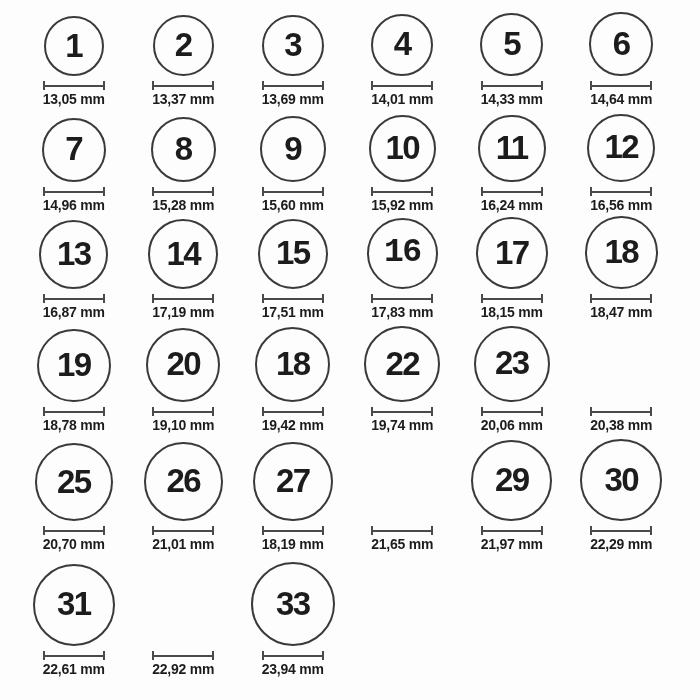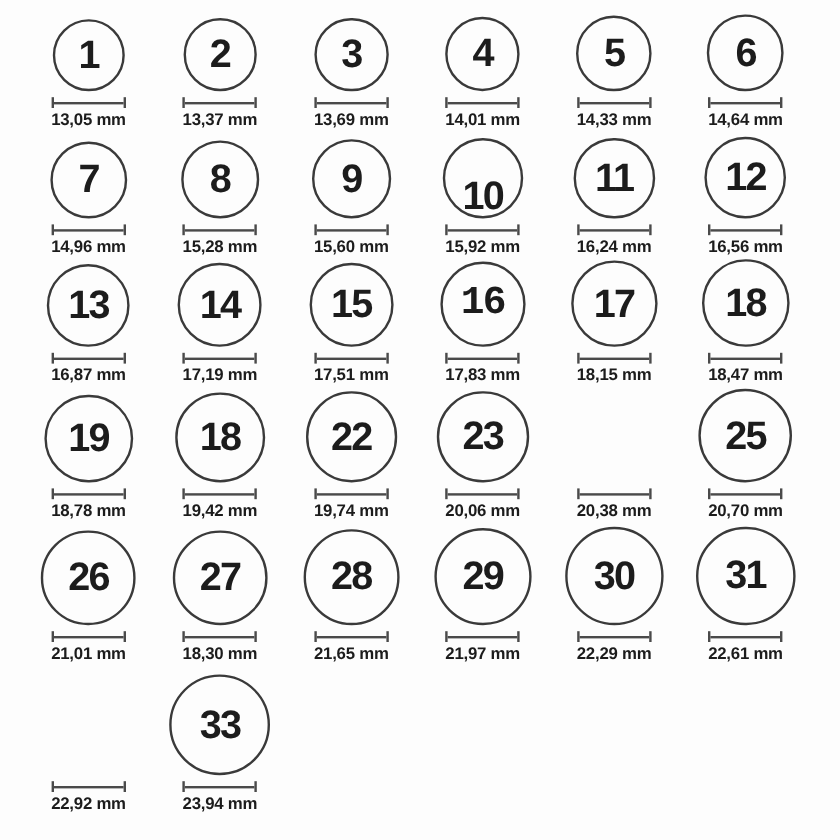--- a/index.html
+++ b/index.html
@@ -152,21 +152,21 @@
     <div class="cell">
     <div class="circle" style="width: 66px; height: 66px;">
       <span class="num">9</span>
     </div>
     <div class="ruler">
       <span class="ruler-line"></span>
     </div>
     <div class="label">15,60 mm</div>
   </div>
     <div class="cell">
-    <div class="circle" style="width: 66.75px; height: 66.75px; align-items: flex-end;">
+    <div class="circle" style="width: 66.75px; height: 66.75px;">
       <span class="num">10</span>
     </div>
     <div class="ruler">
       <span class="ruler-line"></span>
     </div>
     <div class="label">15,92 mm</div>
   </div>
     <div class="cell">
     <div class="circle" style="width: 67.5px; height: 67.5px;">
       <span class="num">11</span>
@@ -242,20 +242,29 @@
     <div class="cell">
     <div class="circle" style="width: 73.5px; height: 73.5px;">
       <span class="num">19</span>
     </div>
     <div class="ruler">
       <span class="ruler-line"></span>
     </div>
     <div class="label">18,78 mm</div>
   </div>
     <div class="cell">
+    <div class="circle" style="width: 74.25px; height: 74.25px;">
+      <span class="num">20</span>
+    </div>
+    <div class="ruler">
+      <span class="ruler-line"></span>
+    </div>
+    <div class="label">19,10 mm</div>
+  </div>
+    <div class="cell">
     <div class="circle" style="width: 75px; height: 75px;">
       <span class="num">18</span>
     </div>
     <div class="ruler">
       <span class="ruler-line"></span>
     </div>
     <div class="label">19,42 mm</div>
   </div>
     <div class="cell">
     <div class="circle" style="width: 75.75px; height: 75.75px;">
@@ -299,26 +308,23 @@
     </div>
     <div class="label">21,01 mm</div>
   </div>
     <div class="cell">
     <div class="circle" style="width: 79.5px; height: 79.5px;">
       <span class="num">27</span>
     </div>
     <div class="ruler">
       <span class="ruler-line"></span>
     </div>
-    <div class="label">18,30 mm</div>
-  </div>
-    <div class="cell">
-    <div class="circle" style="width: 80.25px; height: 80.25px;">
-      <span class="num">28</span>
-    </div>
+    <div class="label">18,19 mm</div>
+  </div>
+    <div class="cell">
     <div class="ruler">
       <span class="ruler-line"></span>
     </div>
     <div class="label">21,65 mm</div>
   </div>
     <div class="cell">
     <div class="circle" style="width: 81px; height: 81px;">
       <span class="num">29</span>
     </div>
     <div class="ruler">

